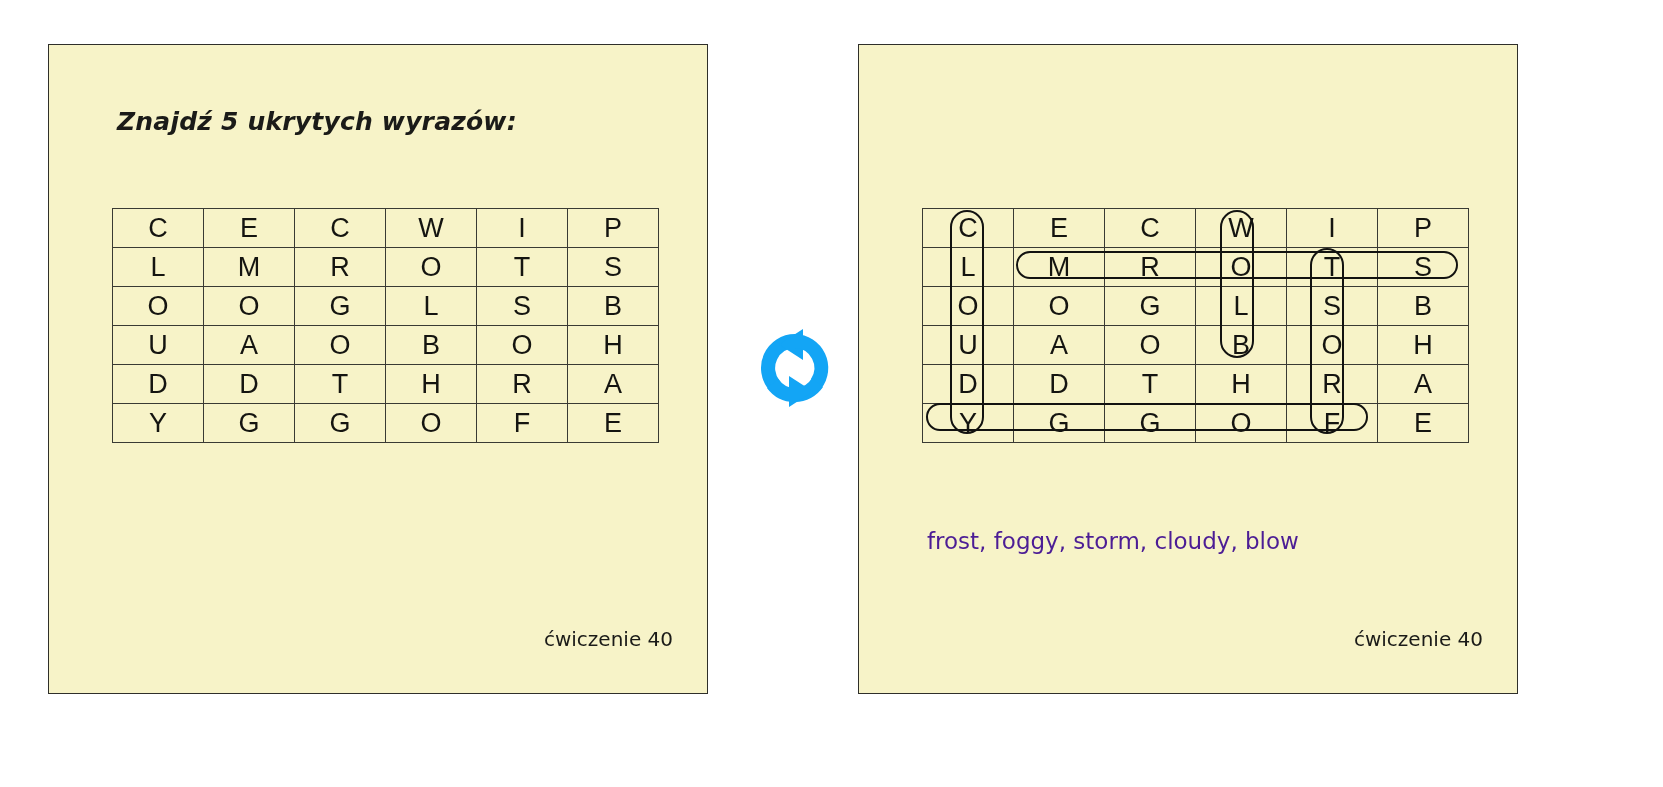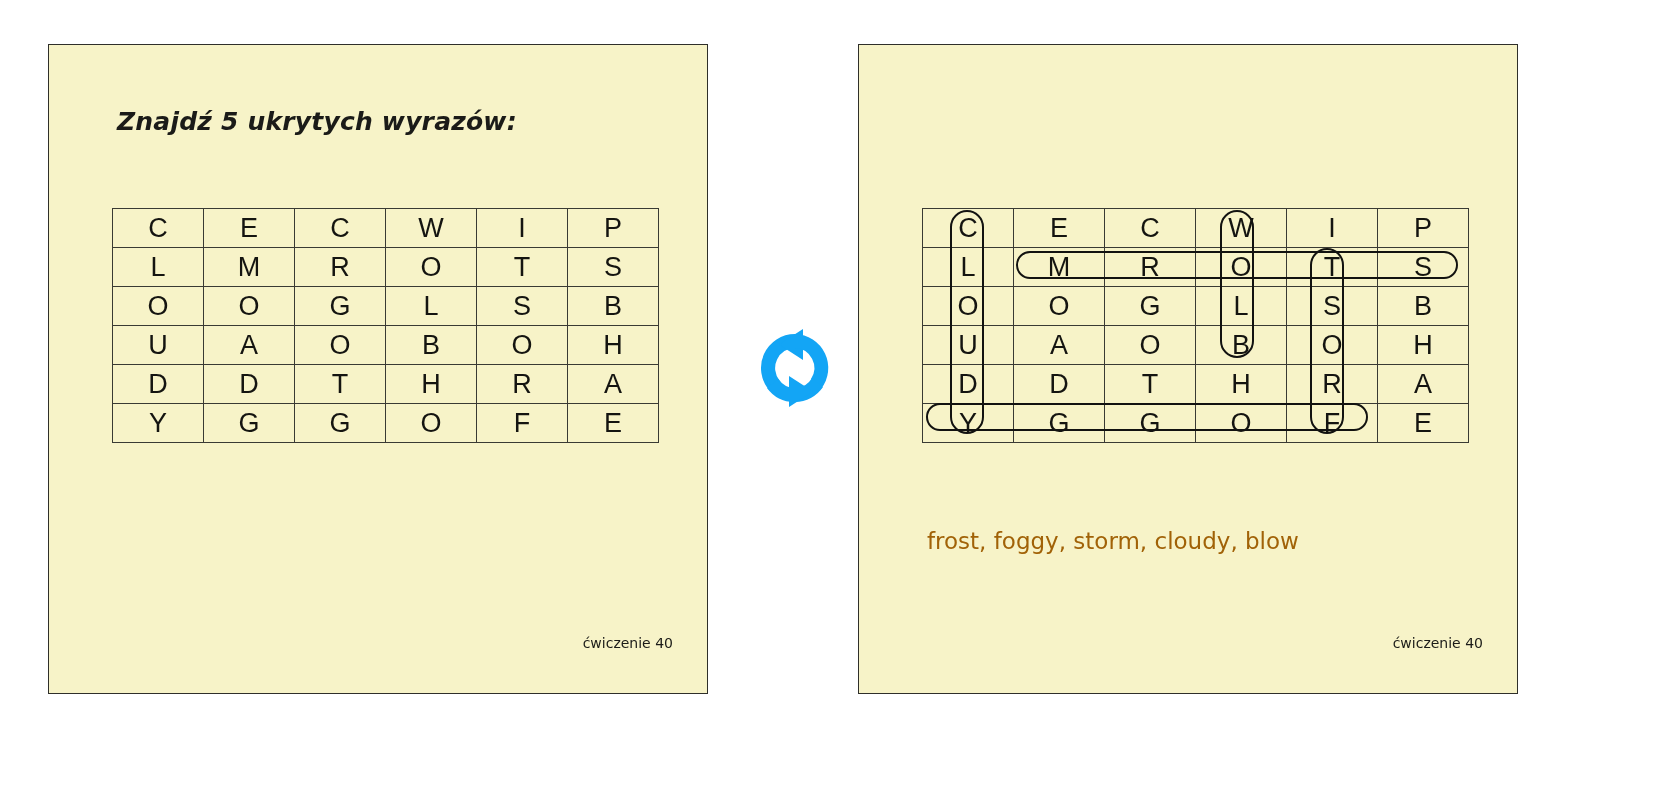--- a/index.html
+++ b/index.html
@@ -83,30 +83,30 @@
     box-sizing: border-box;
     background: transparent;
   }
 
   .answers {
     position: absolute;
     left: 68px;
     top: 483px;
     font-family: "DejaVu Sans", sans-serif;
     font-size: 23px;
-    color: #a16207;
+    color: #4c1d95;
     white-space: nowrap;
   }
 
   .footer {
     position: absolute;
     right: 34px;
     bottom: 42px;
     font-family: "DejaVu Sans", sans-serif;
-    font-size: 14px;
+    font-size: 20px;
     color: #1b1b18;
     white-space: nowrap;
   }
 
   .sync-icon {
     position: absolute;
     left: 745px;
     top: 318px;
     width: 100px;
     height: 100px;

